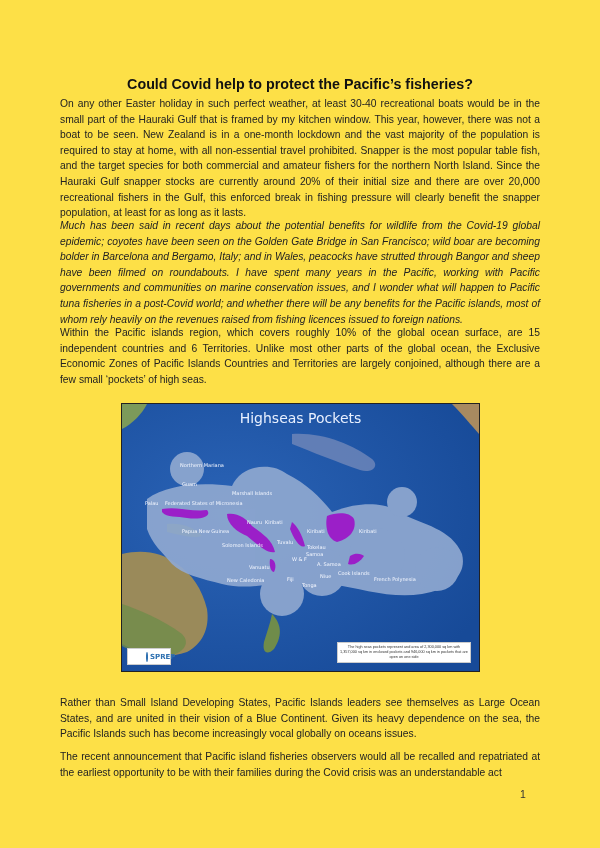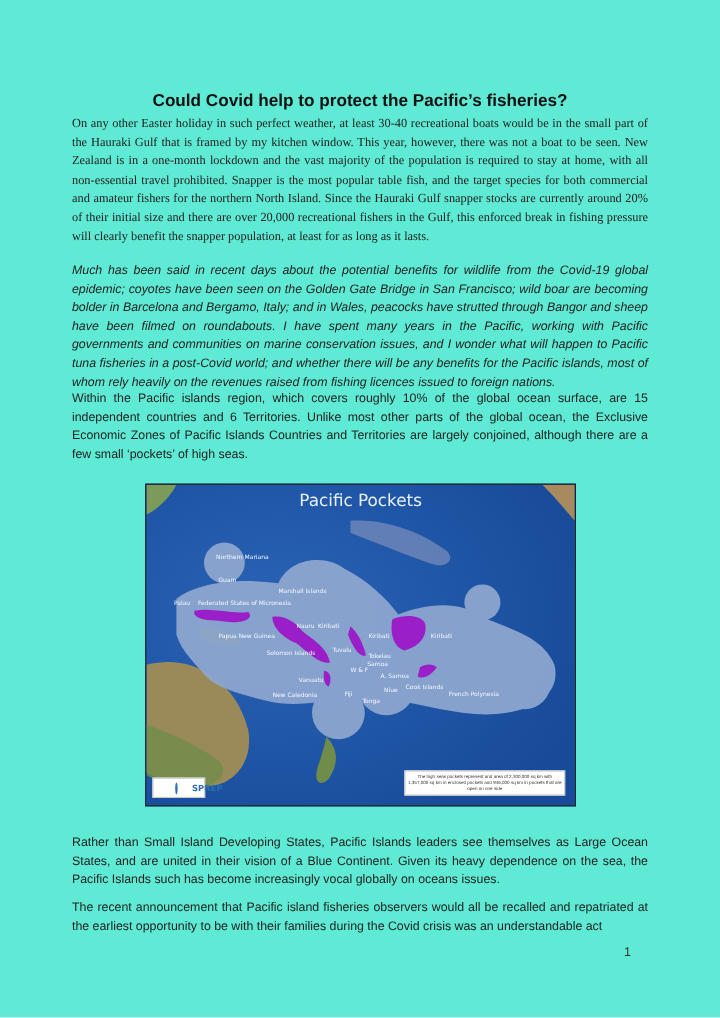--- a/index.html
+++ b/index.html
@@ -1,31 +1,31 @@
 <!DOCTYPE html>
 <html><head>
 <meta charset="utf-8">
 <style>
   html, body { margin: 0; padding: 0; background: #ffffff; }
   body { width: 600px; height: 848px; position: relative; overflow: hidden; font-family: "Liberation Sans", sans-serif; color: #1a1a1a; }
-  .page { position: absolute; left: 0; top: 0; width: 600px; height: 848px; background: #5eead4; }
+  .page { position: absolute; left: 0; top: 0; width: 600px; height: 848px; background: #fde047; }
   .title { position: absolute; left: 60px; top: 76px; width: 480px; text-align: center; font-weight: bold; font-size: 14.3px; color: #111; }
   .para { position: absolute; left: 60px; width: 480px; font-size: 10.3px; line-height: 15.6px; text-align: justify; color: #222; }
-  #p1 { top: 96px; font-family: Liberation Serif, serif; }
+  #p1 { top: 96px; }
   #p2 { top: 218px; font-style: italic; }
   #p3 { top: 325px; }
   #p4 { top: 695px; }
   #p5 { top: 749px; }
   .page-num { position: absolute; left: 520px; top: 788px; font-size: 10.5px; color: #333; }
   .map { position: absolute; left: 121px; top: 403px; width: 357px; height: 267px; border: 1px solid #222; overflow: hidden; background: #1e55a8; }
   .map svg { display: block; }
   .map-title { position: absolute; left: 0; width: 100%; top: 6px; text-align: center; color: #e8f0ff; font-size: 14px; font-family: "DejaVu Sans", sans-serif; }
   .lbl { position: absolute; color: #f4f7ff; font-size: 5px; font-family: "DejaVu Sans", sans-serif; white-space: nowrap; }
   .caption { position: absolute; right: 8px; bottom: 8px; width: 128px; background: #fff; color: #333; font-size: 3.8px; line-height: 5px; text-align: center; padding: 2px 2px; border: 1px solid #ccc; }
-  .logo { position: absolute; left: 5px; bottom: 6px; width: 44px; height: 17px; background: #fff; border: 1px solid #ccc; display: flex; align-items: center; gap: 12px; padding-left: 18px; box-sizing: border-box; }
+  .logo { position: absolute; left: 5px; bottom: 6px; width: 44px; height: 17px; background: #fff; border: 1px solid #ccc; display: flex; align-items: center; gap: 2px; padding-left: 18px; box-sizing: border-box; }
   .logo-mark { width: 10px; height: 10px; border-radius: 50%; border: 1.5px solid #2c6fb0; box-sizing: border-box; }
   .logo-text { font-size: 7px; font-weight: bold; color: #2c6fb0; font-family: "DejaVu Sans", sans-serif; }
 </style>
 </head>
 <body>
 
 <div class="page">
   <div class="title">Could Covid help to protect the Pacific’s fisheries?</div>
   <p class="para" id="p1" style="margin:0">On any other Easter holiday in such perfect weather, at least 30-40 recreational boats would be in the small part of the Hauraki Gulf that is framed by my kitchen window. This year, however, there was not a boat to be seen. New Zealand is in a one-month lockdown and the vast majority of the population is required to stay at home, with all non-essential travel prohibited. Snapper is the most popular table fish, and the target species for both commercial and amateur fishers for the northern North Island. Since the Hauraki Gulf snapper stocks are currently around 20% of their initial size and there are over 20,000 recreational fishers in the Gulf, this enforced break in fishing pressure will clearly benefit the snapper population, at least for as long as it lasts.</p>
   <p class="para" id="p2" style="margin:0">Much has been said in recent days about the potential benefits for wildlife from the Covid-19 global epidemic; coyotes have been seen on the Golden Gate Bridge in San Francisco; wild boar are becoming bolder in Barcelona and Bergamo, Italy; and in Wales, peacocks have strutted through Bangor and sheep have been filmed on roundabouts. I have spent many years in the Pacific, working with Pacific governments and communities on marine conservation issues, and I wonder what will happen to Pacific tuna fisheries in a post-Covid world; and whether there will be any benefits for the Pacific islands, most of whom rely heavily on the revenues raised from fishing licences issued to foreign nations.</p>
@@ -67,21 +67,21 @@
       <g fill="#9b1fc8">
         <path d="M40,105 C55,102 70,108 85,106 C90,112 80,116 65,114 C55,112 45,114 40,108 Z"></path>
         <path d="M105,110 C115,108 125,115 130,122 C140,130 150,135 153,148 C145,150 135,140 125,132 C115,128 105,120 105,110 Z"></path>
         <path d="M170,118 C175,122 180,130 183,142 C178,145 172,135 168,125 Z"></path>
         <path d="M205,112 C215,108 228,108 232,115 C235,125 228,135 215,138 C205,135 203,122 205,112 Z"></path>
         <path d="M228,152 C234,148 240,150 242,152 C238,158 232,162 226,160 Z"></path>
         <path d="M148,155 C153,155 155,162 152,168 C149,168 147,162 148,155 Z"></path>
       </g>
     </svg>
 
-    <div class="map-title">Pacific Pockets</div>
+    <div class="map-title">Highseas Pockets</div>
 
     <span class="lbl" style="left:58px;top:58px;">Northern Mariana</span>
     <span class="lbl" style="left:60px;top:77px;">Guam</span>
     <span class="lbl" style="left:23px;top:96px;">Palau</span>
     <span class="lbl" style="left:43px;top:96px;">Federated States of Micronesia</span>
     <span class="lbl" style="left:110px;top:86px;">Marshall Islands</span>
     <span class="lbl" style="left:125px;top:115px;">Nauru</span>
     <span class="lbl" style="left:143px;top:115px;">Kiribati</span>
     <span class="lbl" style="left:60px;top:124px;">Papua New Guinea</span>
     <span class="lbl" style="left:100px;top:138px;">Solomon Islands</span>

